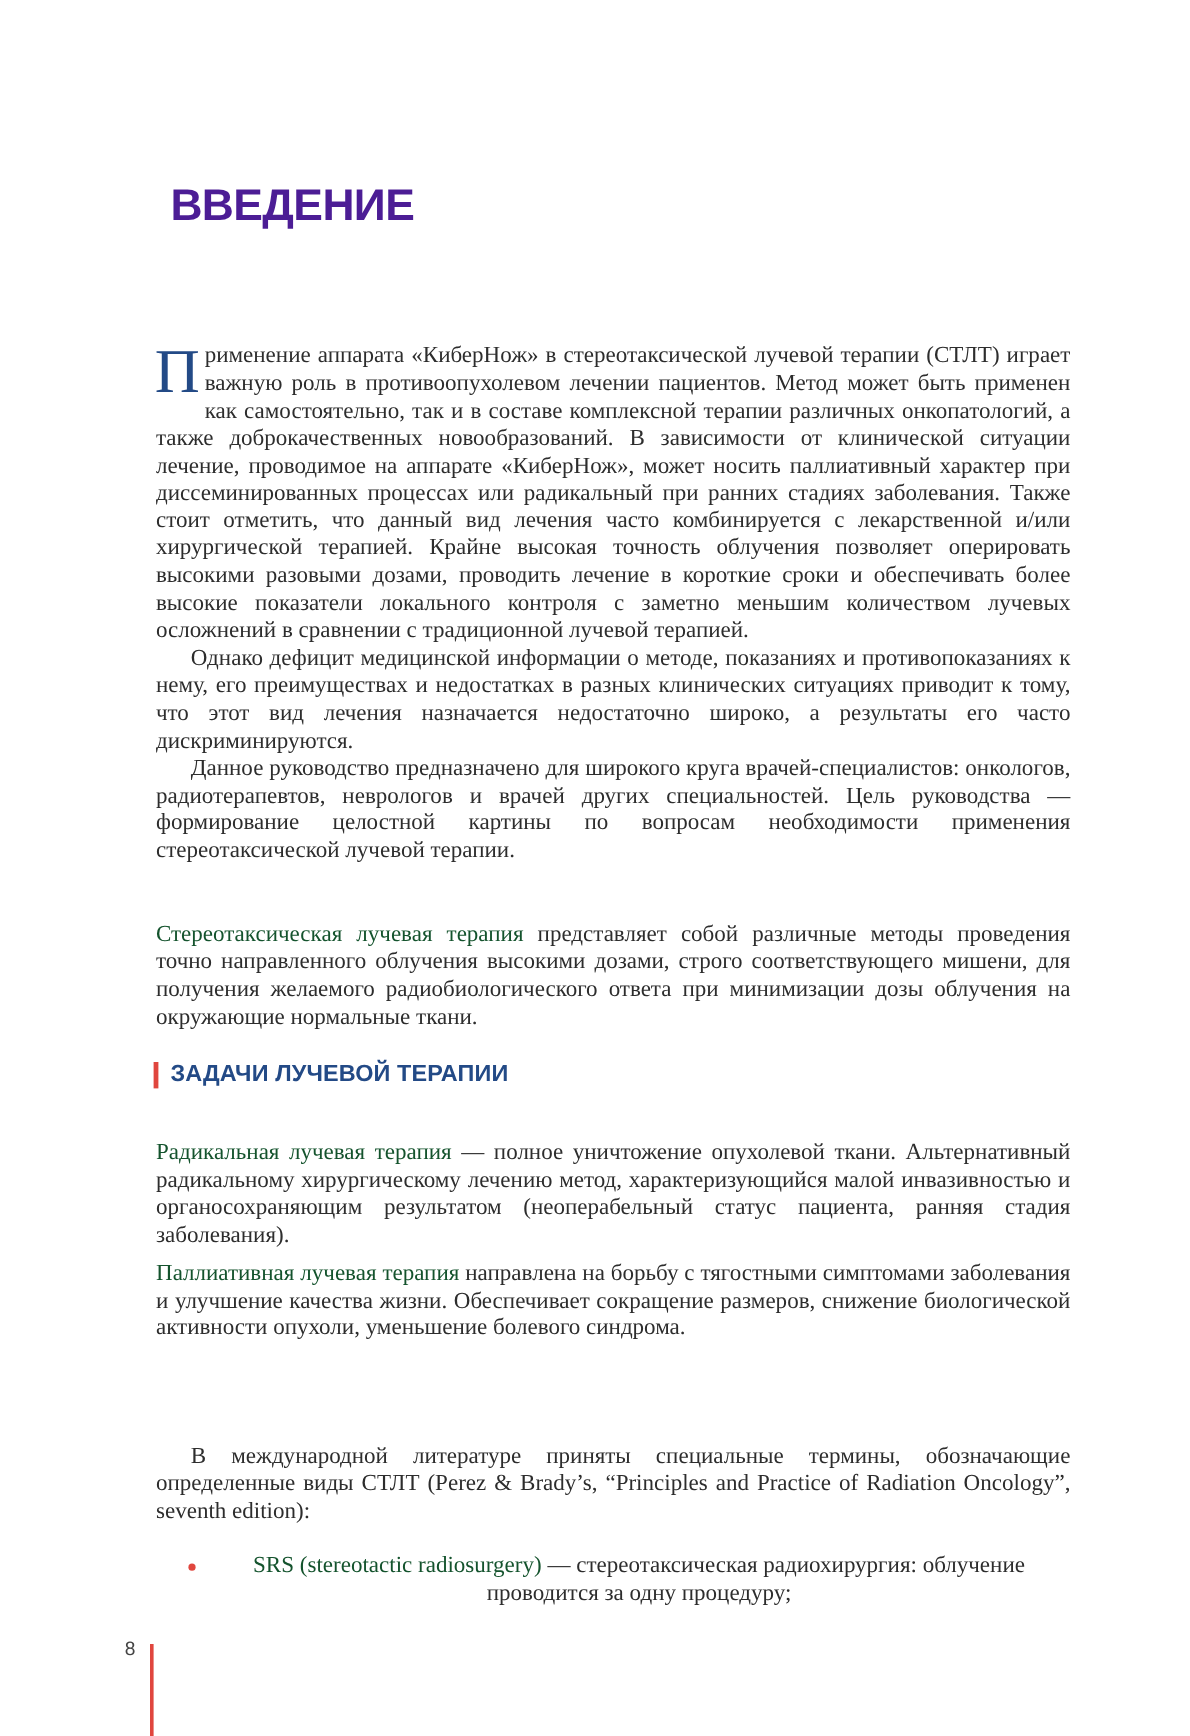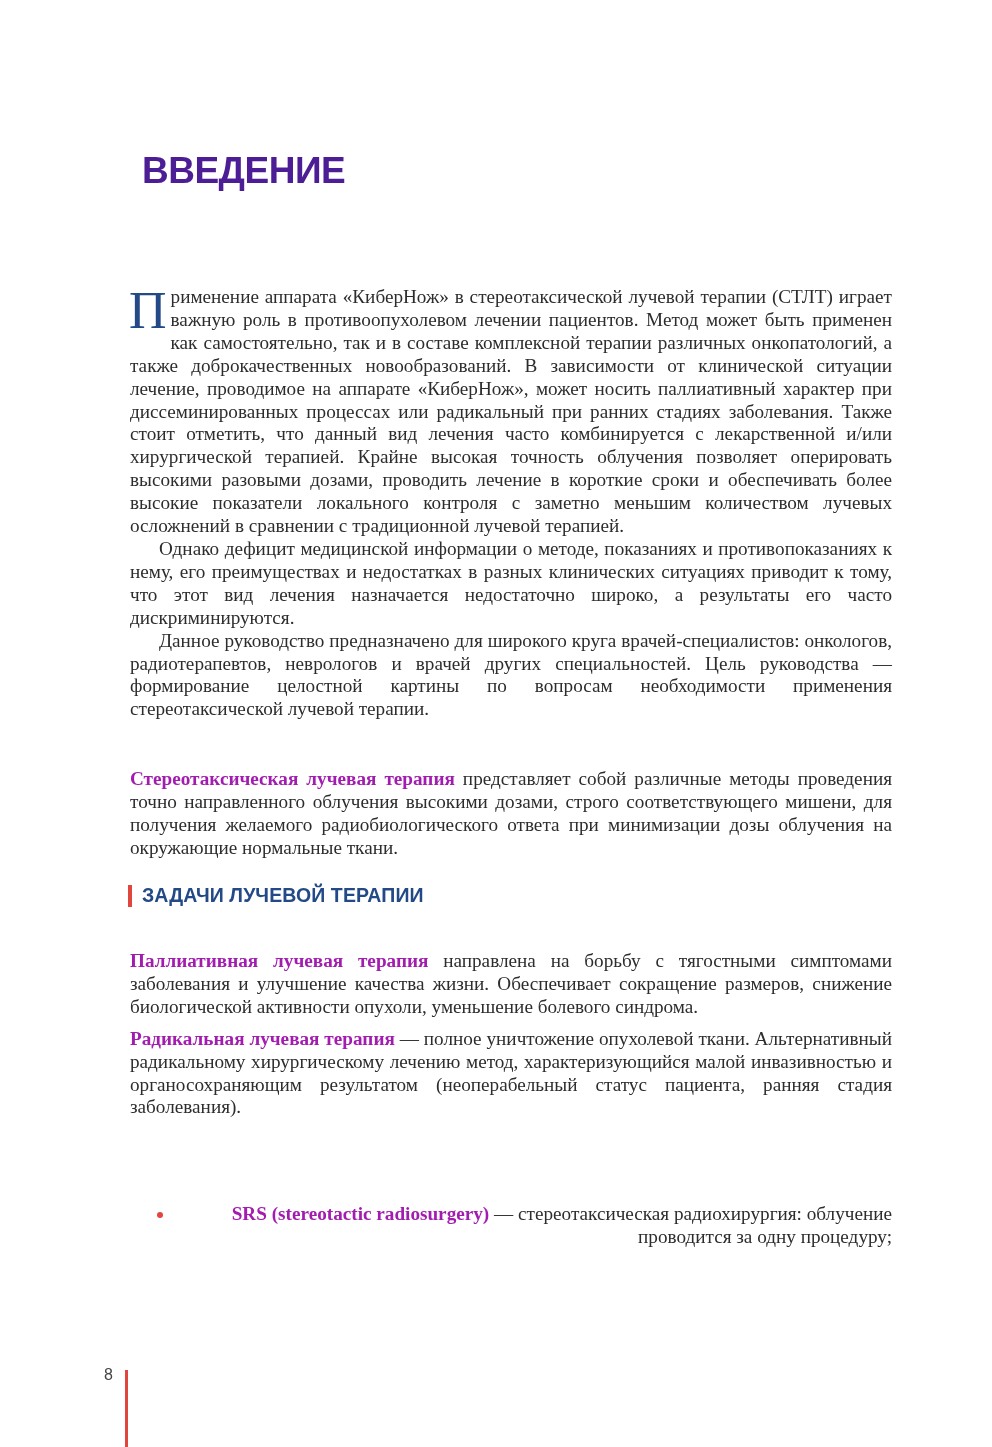--- a/index.html
+++ b/index.html
@@ -20,21 +20,21 @@
       font-size: 19.2px; line-height: 22.9px; text-align: justify;
       color: #2d2d2d;
     }
     .body-text p { margin: 0; }
     .indent { text-indent: 29px; }
     .dropcap {
       float: left; font-size: 52px; line-height: 42px;
       color: #234a86; margin: 4px 4px 0 -1px; padding: 0;
       font-family: "Liberation Serif", serif;
     }
-    .term { color: #a21caf; font-weight: bold; }
+    .term { color: #14532d; font-weight: normal; }
     .section-head {
       position: absolute; left: 128px; top: 884px;
       display: flex; align-items: center;
     }
     .section-bar {
       width: 4px; height: 22px; background: #e0463e; margin-right: 10px;
     }
     .section-title {
       font-family: "Liberation Sans", "DejaVu Sans", sans-serif;
       font-weight: bold; font-size: 19.5px; color: #234a86; letter-spacing: 0.1px;
@@ -69,27 +69,28 @@
 <div class="body-text" style="top:768px;">
   <p><span class="term">Стереотаксическая лучевая терапия</span><span> представляет собой различные методы проведения точно направленного облучения высокими дозами, строго соответствующего мишени, для получения желаемого радиобиологического ответа при минимизации дозы облучения на окружающие нормальные ткани.</span></p>
 </div>
 
 <div class="section-head">
   <div class="section-bar"></div>
   <div class="section-title">ЗАДАЧИ ЛУЧЕВОЙ ТЕРАПИИ</div>
 </div>
 
 <div class="body-text" style="top:950px;">
+  <p style="margin-bottom:9px;"><span class="term">Радикальная лучевая терапия</span><span> — полное уничтожение опухолевой ткани. Альтернативный радикальному хирургическому лечению метод, характеризующийся малой инвазивностью и органосохраняющим результатом (неоперабельный статус пациента, ранняя стадия заболевания).</span></p>
   <p style="margin-bottom:9px;"><span class="term">Паллиативная лучевая терапия</span><span> направлена на борьбу с тягостными симптомами заболевания и улучшение качества жизни. Обеспечивает сокращение размеров, снижение биологической активности опухоли, уменьшение болевого синдрома.</span></p>
-  <p style="margin-bottom:9px;"><span class="term">Радикальная лучевая терапия</span><span> — полное уничтожение опухолевой ткани. Альтернативный радикальному хирургическому лечению метод, характеризующийся малой инвазивностью и органосохраняющим результатом (неоперабельный статус пациента, ранняя стадия заболевания).</span></p>
 </div>
 
 <div class="body-text" style="top:1203px;">
+  <p class="indent" style="margin-bottom:22px;">В международной литературе приняты специальные термины, обозначающие определенные виды СТЛТ (Perez &amp; Brady’s, “Principles and Practice of Radiation Oncology”, seventh edition):</p>
   <ul class="bullet-list">
-    <li class="bullet-item" style="text-align:right;">
+    <li class="bullet-item" style="text-align:center;">
       <span class="bullet-dot"></span>
       <span class="term">SRS (stereotactic radiosurgery)</span><span> — стереотаксическая радиохирургия: облучение проводится за одну процедуру;</span>
     </li>
   </ul>
 </div>
 
 <div class="page-number">8</div>
 <div class="page-rule"></div>
 
 </body></html>

